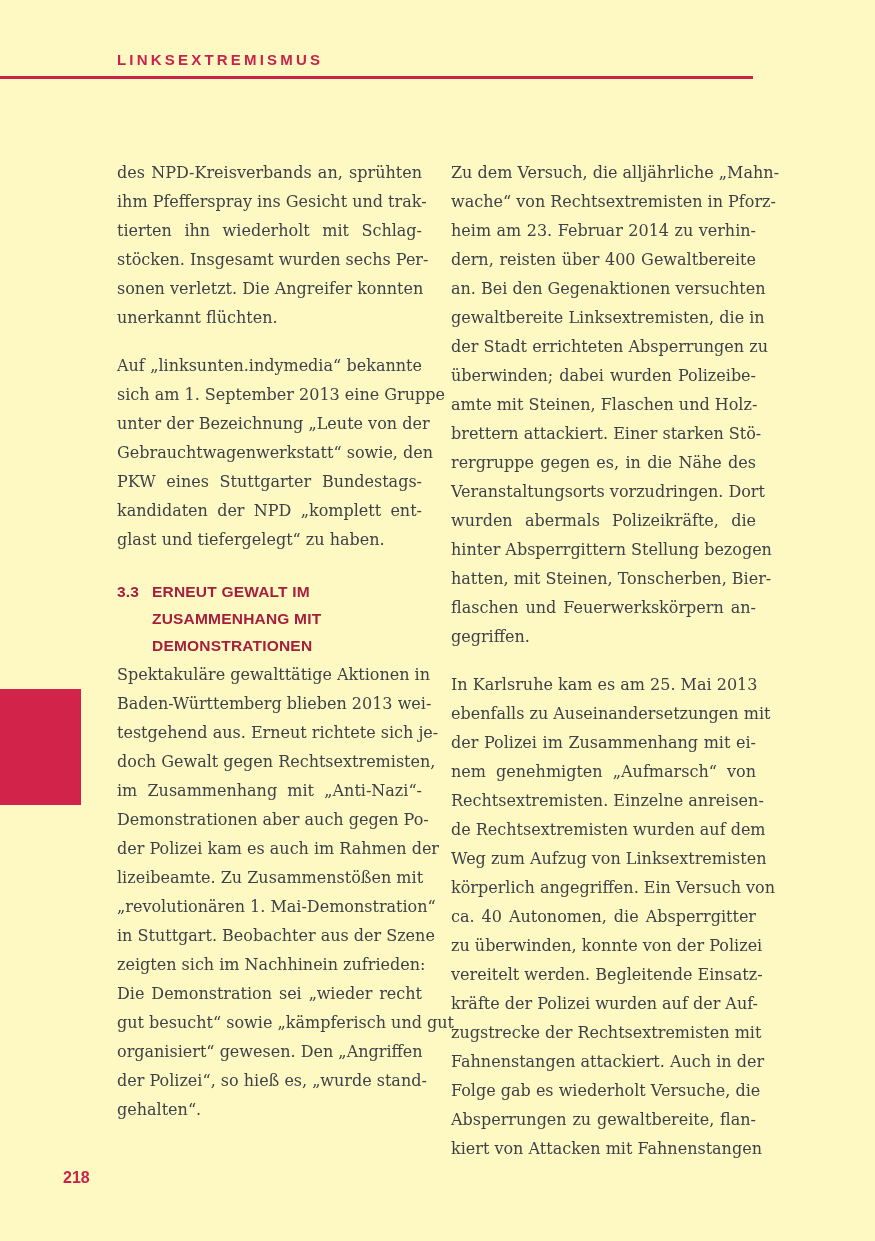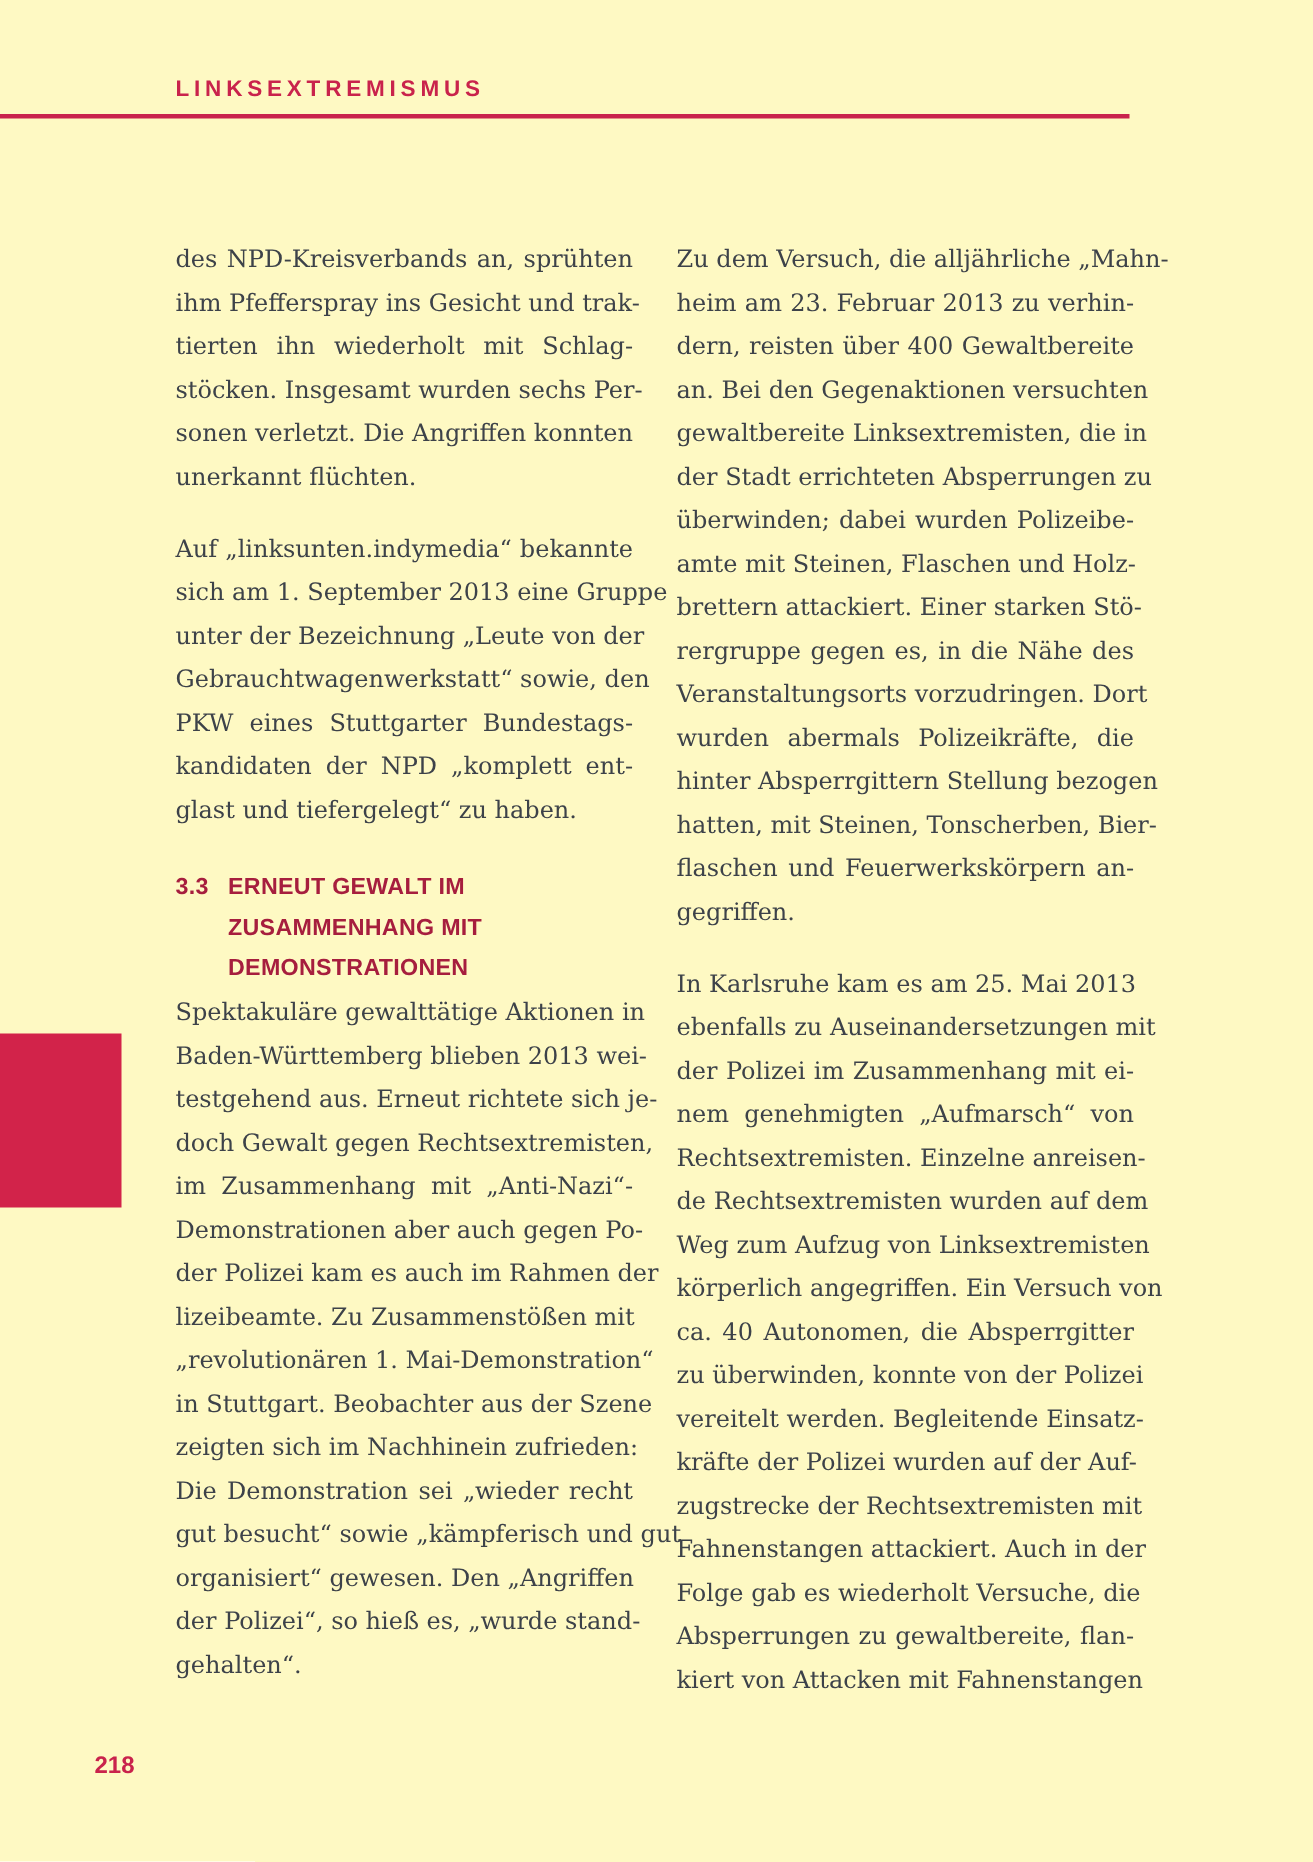--- a/index.html
+++ b/index.html
@@ -74,21 +74,21 @@
   <div class="header-title">LINKSEXTREMISMUS</div>
   <div class="header-rule"></div>
   <div class="side-tab"></div>
   <div class="columns">
     <div class="col col-left">
         <div class="block-paragraph">
           <div class="tline">des NPD-Kreisverbands an, sprühten</div>
           <div class="tline">ihm Pfefferspray ins Gesicht und trak-</div>
           <div class="tline">tierten ihn wiederholt mit Schlag-</div>
           <div class="tline">stöcken. Insgesamt wurden sechs Per-</div>
-          <div class="tline">sonen verletzt. Die Angriffen konnten</div>
+          <div class="tline">sonen verletzt. Die Angreifer konnten</div>
           <div class="tline endline">unerkannt flüchten.</div>
         </div>
         <div class="block-paragraph">
           <div class="tline">Auf „linksunten.indymedia“ bekannte</div>
           <div class="tline">sich am 1. September 2013 eine Gruppe</div>
           <div class="tline">unter der Bezeichnung „Leute von der</div>
           <div class="tline">Gebrauchtwagenwerkstatt“ sowie, den</div>
           <div class="tline">PKW eines Stuttgarter Bundestags-</div>
           <div class="tline">kandidaten der NPD „komplett ent-</div>
           <div class="tline endline">glast und tiefergelegt“ zu haben.</div>
@@ -116,21 +116,22 @@
           <div class="tline">Die Demonstration sei „wieder recht</div>
           <div class="tline">gut besucht“ sowie „kämpferisch und gut</div>
           <div class="tline">organisiert“ gewesen. Den „Angriffen</div>
           <div class="tline">der Polizei“, so hieß es, „wurde stand-</div>
           <div class="tline endline">gehalten“.</div>
         </div>
       </div>
     <div class="col col-right">
         <div class="block-paragraph">
           <div class="tline">Zu dem Versuch, die alljährliche „Mahn-</div>
-          <div class="tline">heim am 23. Februar 2013 zu verhin-</div>
+          <div class="tline">wache“ von Rechtsextremisten in Pforz-</div>
+          <div class="tline">heim am 23. Februar 2014 zu verhin-</div>
           <div class="tline">dern, reisten über 400 Gewaltbereite</div>
           <div class="tline">an. Bei den Gegenaktionen versuchten</div>
           <div class="tline">gewaltbereite Linksextremisten, die in</div>
           <div class="tline">der Stadt errichteten Absperrungen zu</div>
           <div class="tline">überwinden; dabei wurden Polizeibe-</div>
           <div class="tline">amte mit Steinen, Flaschen und Holz-</div>
           <div class="tline">brettern attackiert. Einer starken Stö-</div>
           <div class="tline">rergruppe gegen es, in die Nähe des</div>
           <div class="tline">Veranstaltungsorts vorzudringen. Dort</div>
           <div class="tline">wurden abermals Polizeikräfte, die</div>

